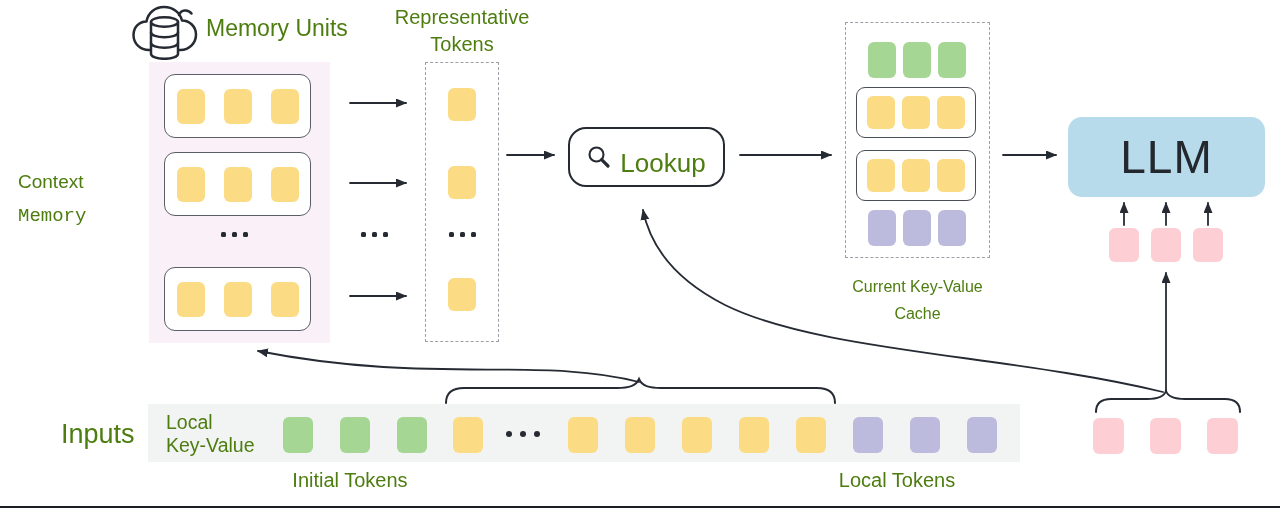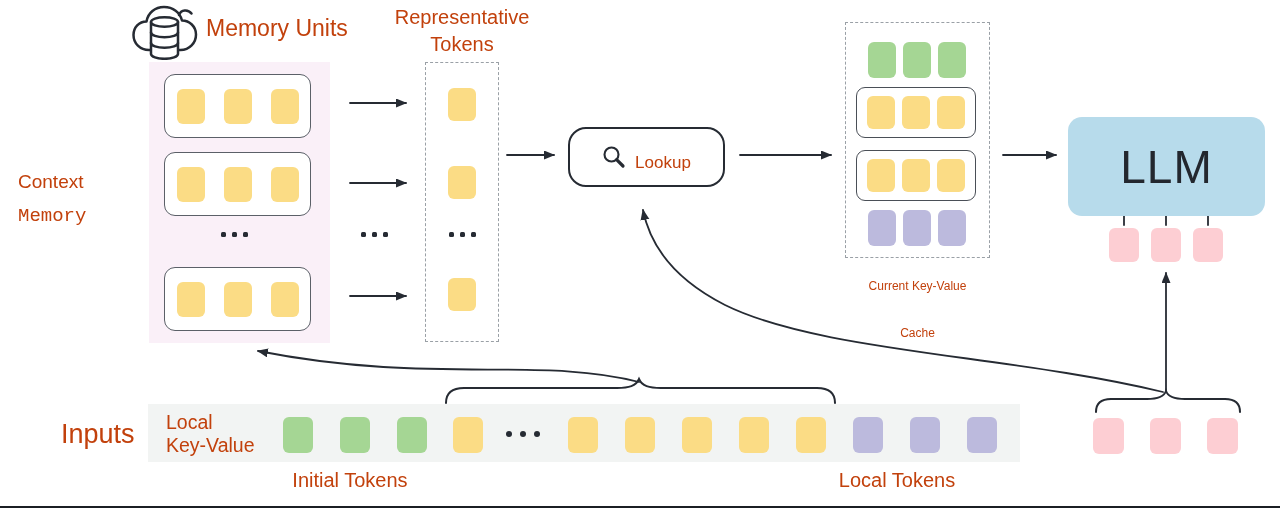--- a/index.html
+++ b/index.html
@@ -1,21 +1,21 @@
 <!DOCTYPE html>
 <html><head>
 <meta charset="utf-8">
 <style>
   html,body{margin:0;padding:0;background:#fff;}
   #stage{
     position:relative;width:1280px;height:509px;background:#ffffff;overflow:hidden;
     font-family:"Liberation Sans","DejaVu Sans",sans-serif;color:#24292f;
   }
   .abs{position:absolute;}
-  .lbl{color:#c2410c;}
+  .lbl{color:#4d7c0f;}
   .center{text-align:center;}
   
   .tokens{position:absolute;display:flex;}
   .token{flex:none;border-radius:6px;}
   .mem-row{position:absolute;left:164px;width:147px;height:64px;background:#fff;border:1.4px solid #5b6068;border-radius:11px;display:flex;align-items:center;justify-content:center;gap:19px;box-sizing:border-box;}
   .mem-row .token{width:28px;height:35px;}
   .rep-slot{position:absolute;}
   .rep-slot .token{width:28px;height:33px;}
   .cache-bare{display:flex;gap:7px;}
   .cache-bare .token{width:28px;height:36px;}
@@ -29,23 +29,23 @@
   .pink-bottom .token{width:31px;height:36px;}
   
   .dots{position:absolute;display:flex;gap:6px;align-items:center;}
   .dots i{display:block;width:5px;height:5px;border-radius:1.5px;background:#262b33;}
   .dots.big{gap:8px;}
   .dots.big i{width:6px;height:6px;border-radius:3px;}
   
   .dashed{border:1.6px dashed #9aa0a6;box-sizing:border-box;background:transparent;}
   
   #lookup-btn{left:568px;top:127px;width:157px;height:60px;border:2px solid #262b33;border-radius:18px;background:#fff;display:flex;align-items:center;justify-content:center;gap:9px;box-sizing:border-box;}
-  #lookup-btn span{font-size:17px;margin-top:12px;}
-  
-  #llm-box{left:1068px;top:117px;width:197px;height:99px;border-radius:14px;display:flex;align-items:center;justify-content:center;}
+  #lookup-btn span{font-size:26px;margin-top:12px;}
+  
+  #llm-box{left:1068px;top:117px;width:197px;height:80px;border-radius:14px;display:flex;align-items:center;justify-content:center;}
   #llm-box span{font-size:46px;letter-spacing:1px;color:#23272e;}
   svg{display:block;}
   #overlay{position:absolute;left:0;top:0;pointer-events:none;}
   #bottom-rule{position:absolute;left:0;top:506px;width:1280px;height:2px;background:#1b1f24;}
 </style>
 </head>
 <body>
 
 <div id="stage">
 
@@ -170,23 +170,23 @@
   <div class="abs cache-boxed" style="left:856px;top:150px;">
       <div class="token" style="background: rgb(251, 220, 133);"></div>
       <div class="token" style="background: rgb(251, 220, 133);"></div>
       <div class="token" style="background: rgb(251, 220, 133);"></div>
     </div>
   <div class="abs cache-bare" style="left:868px;top:210px;">
       <div class="token" style="background: rgb(188, 186, 221);"></div>
       <div class="token" style="background: rgb(188, 186, 221);"></div>
       <div class="token" style="background: rgb(188, 186, 221);"></div>
     </div>
-  <div class="abs lbl center" style="left:820px;top:273px;width:195px;font-size:12px;line-height:27px;">
+  <div class="abs lbl center" style="left:820px;top:273px;width:195px;font-size:16px;line-height:27px;">
     <span style="display:block;">Current Key-Value</span>
-    <span style="display:block;margin-top:20px;">Cache</span>
+    <span style="display:block;">Cache</span>
   </div>
 
   <div class="abs" id="llm-box" style="background: rgb(183, 219, 235);">
     <span>LLM</span>
   </div>
   <div class="abs pink-under tokens" style="left:1109px;top:228px;">
       <div class="token" style="background: rgb(253, 206, 211);"></div>
       <div class="token" style="background: rgb(253, 206, 211);"></div>
       <div class="token" style="background: rgb(253, 206, 211);"></div>
     </div>

